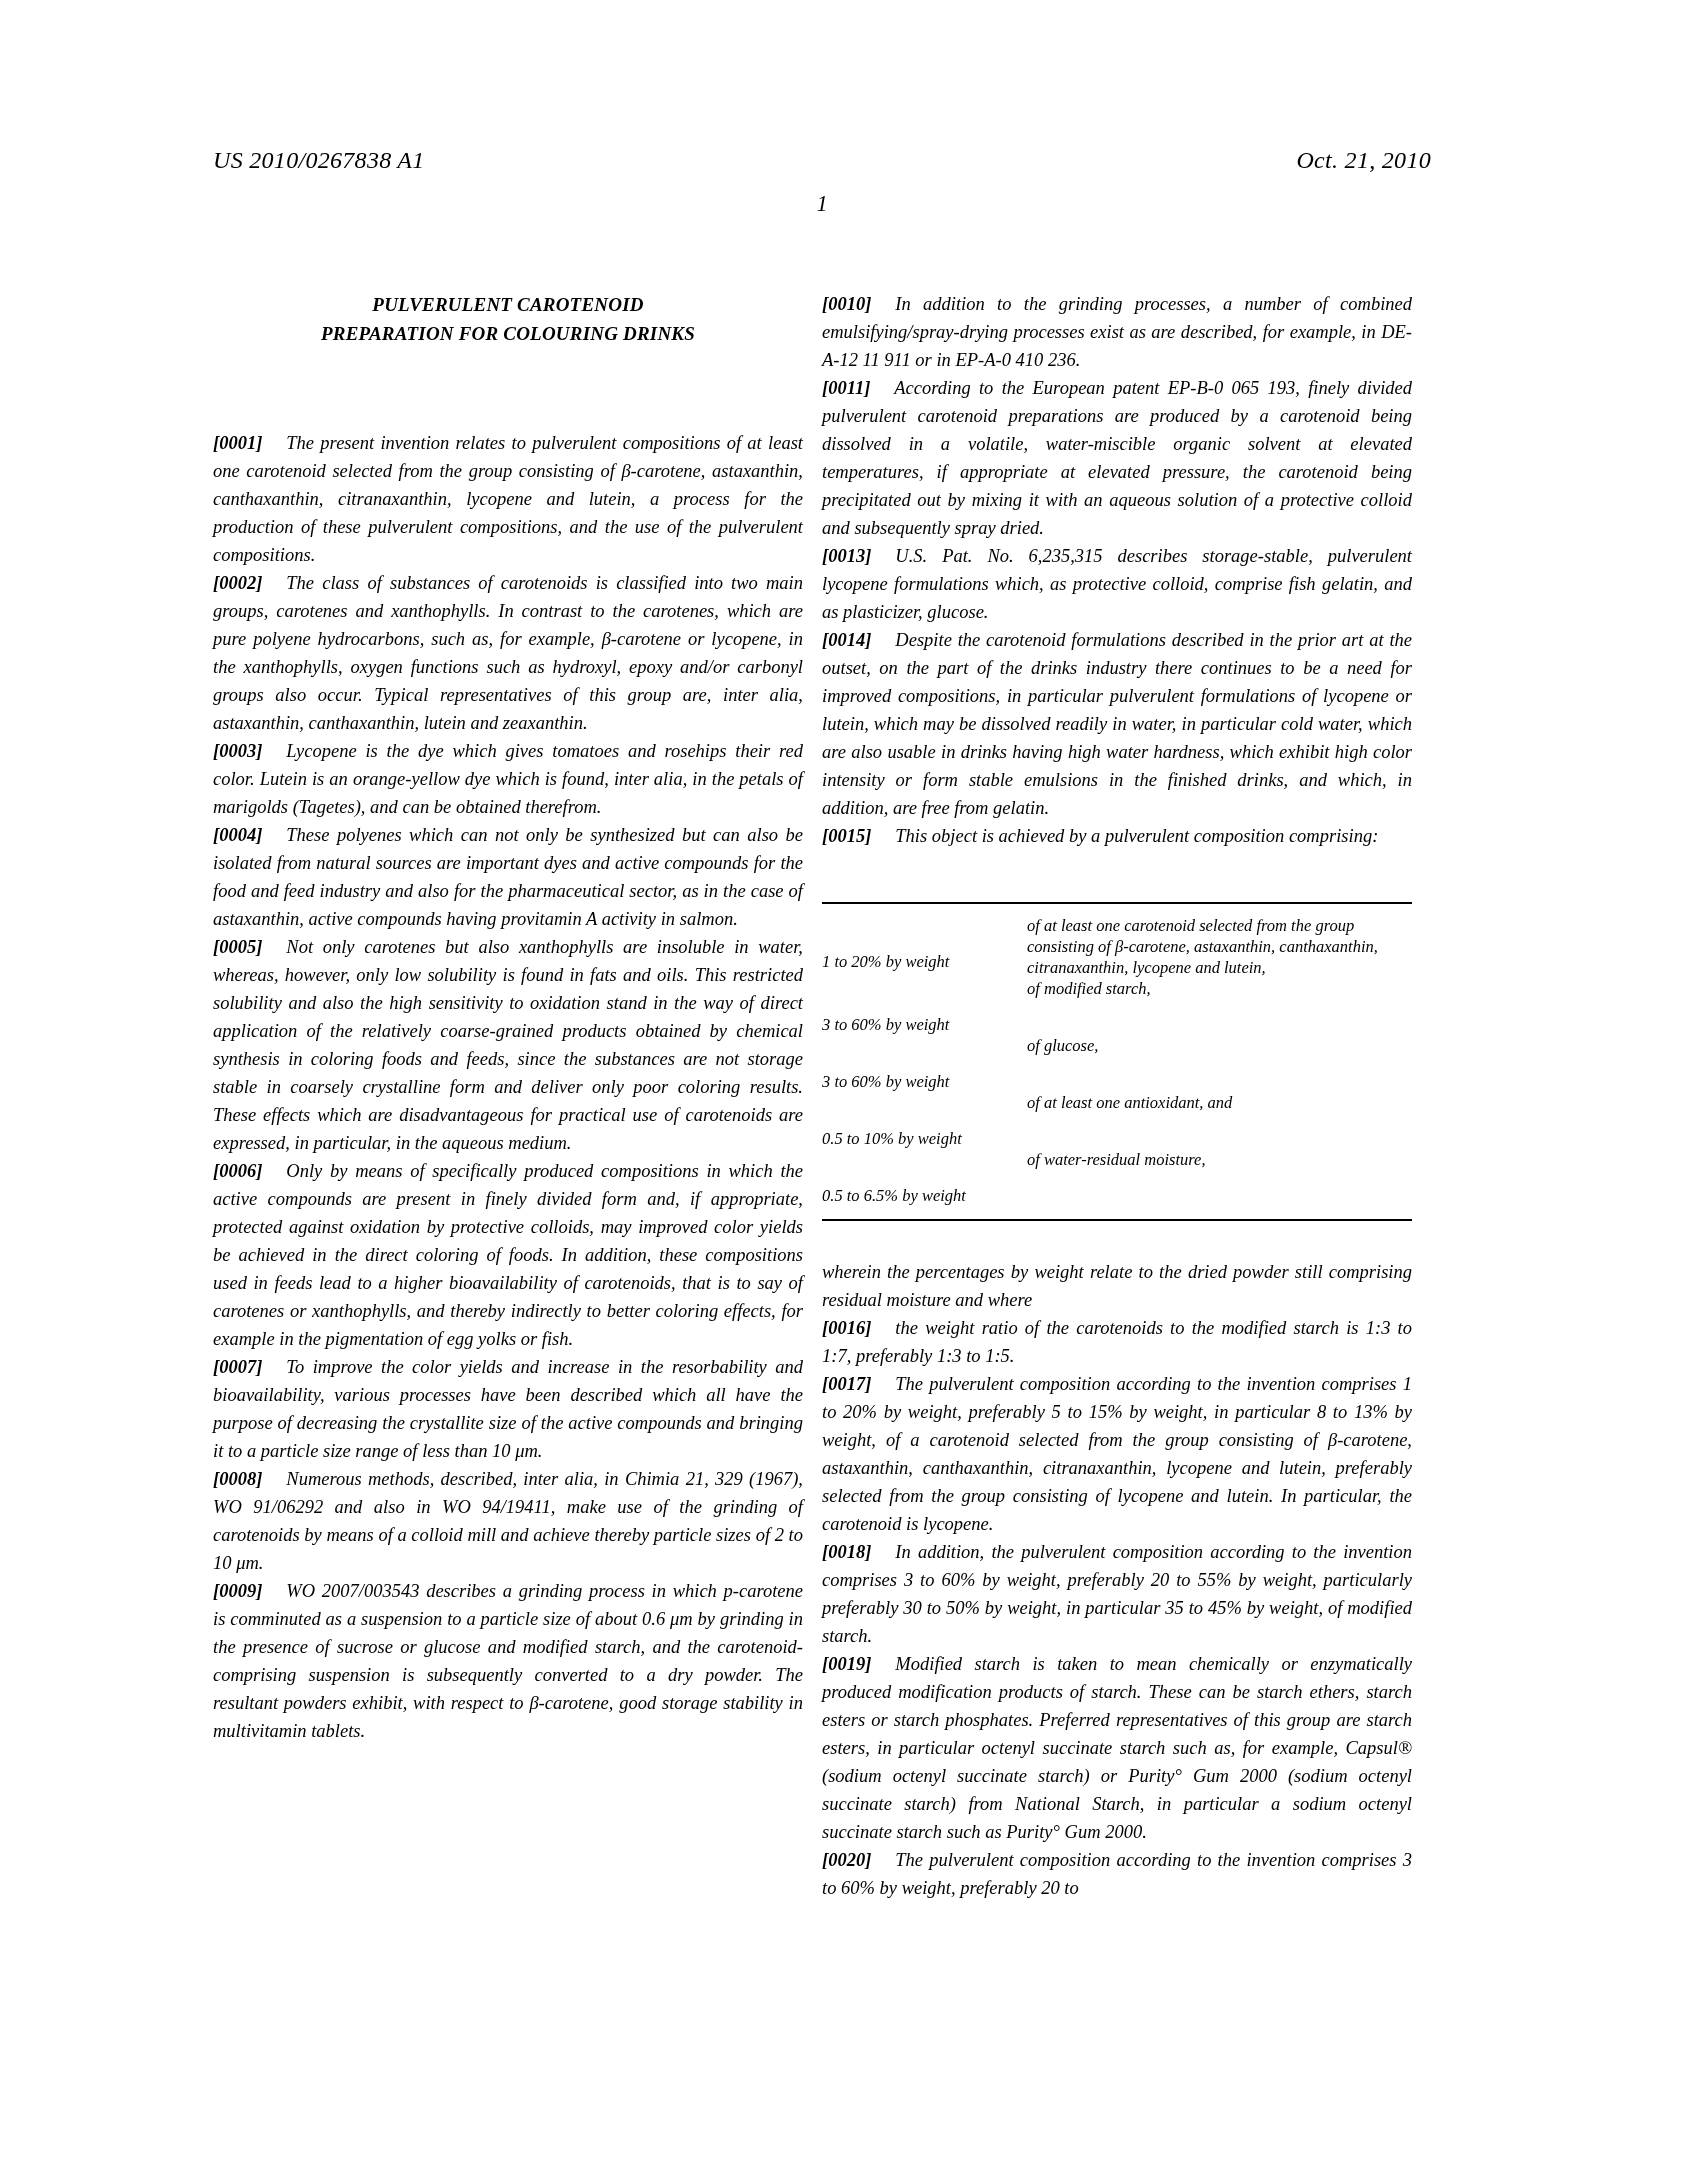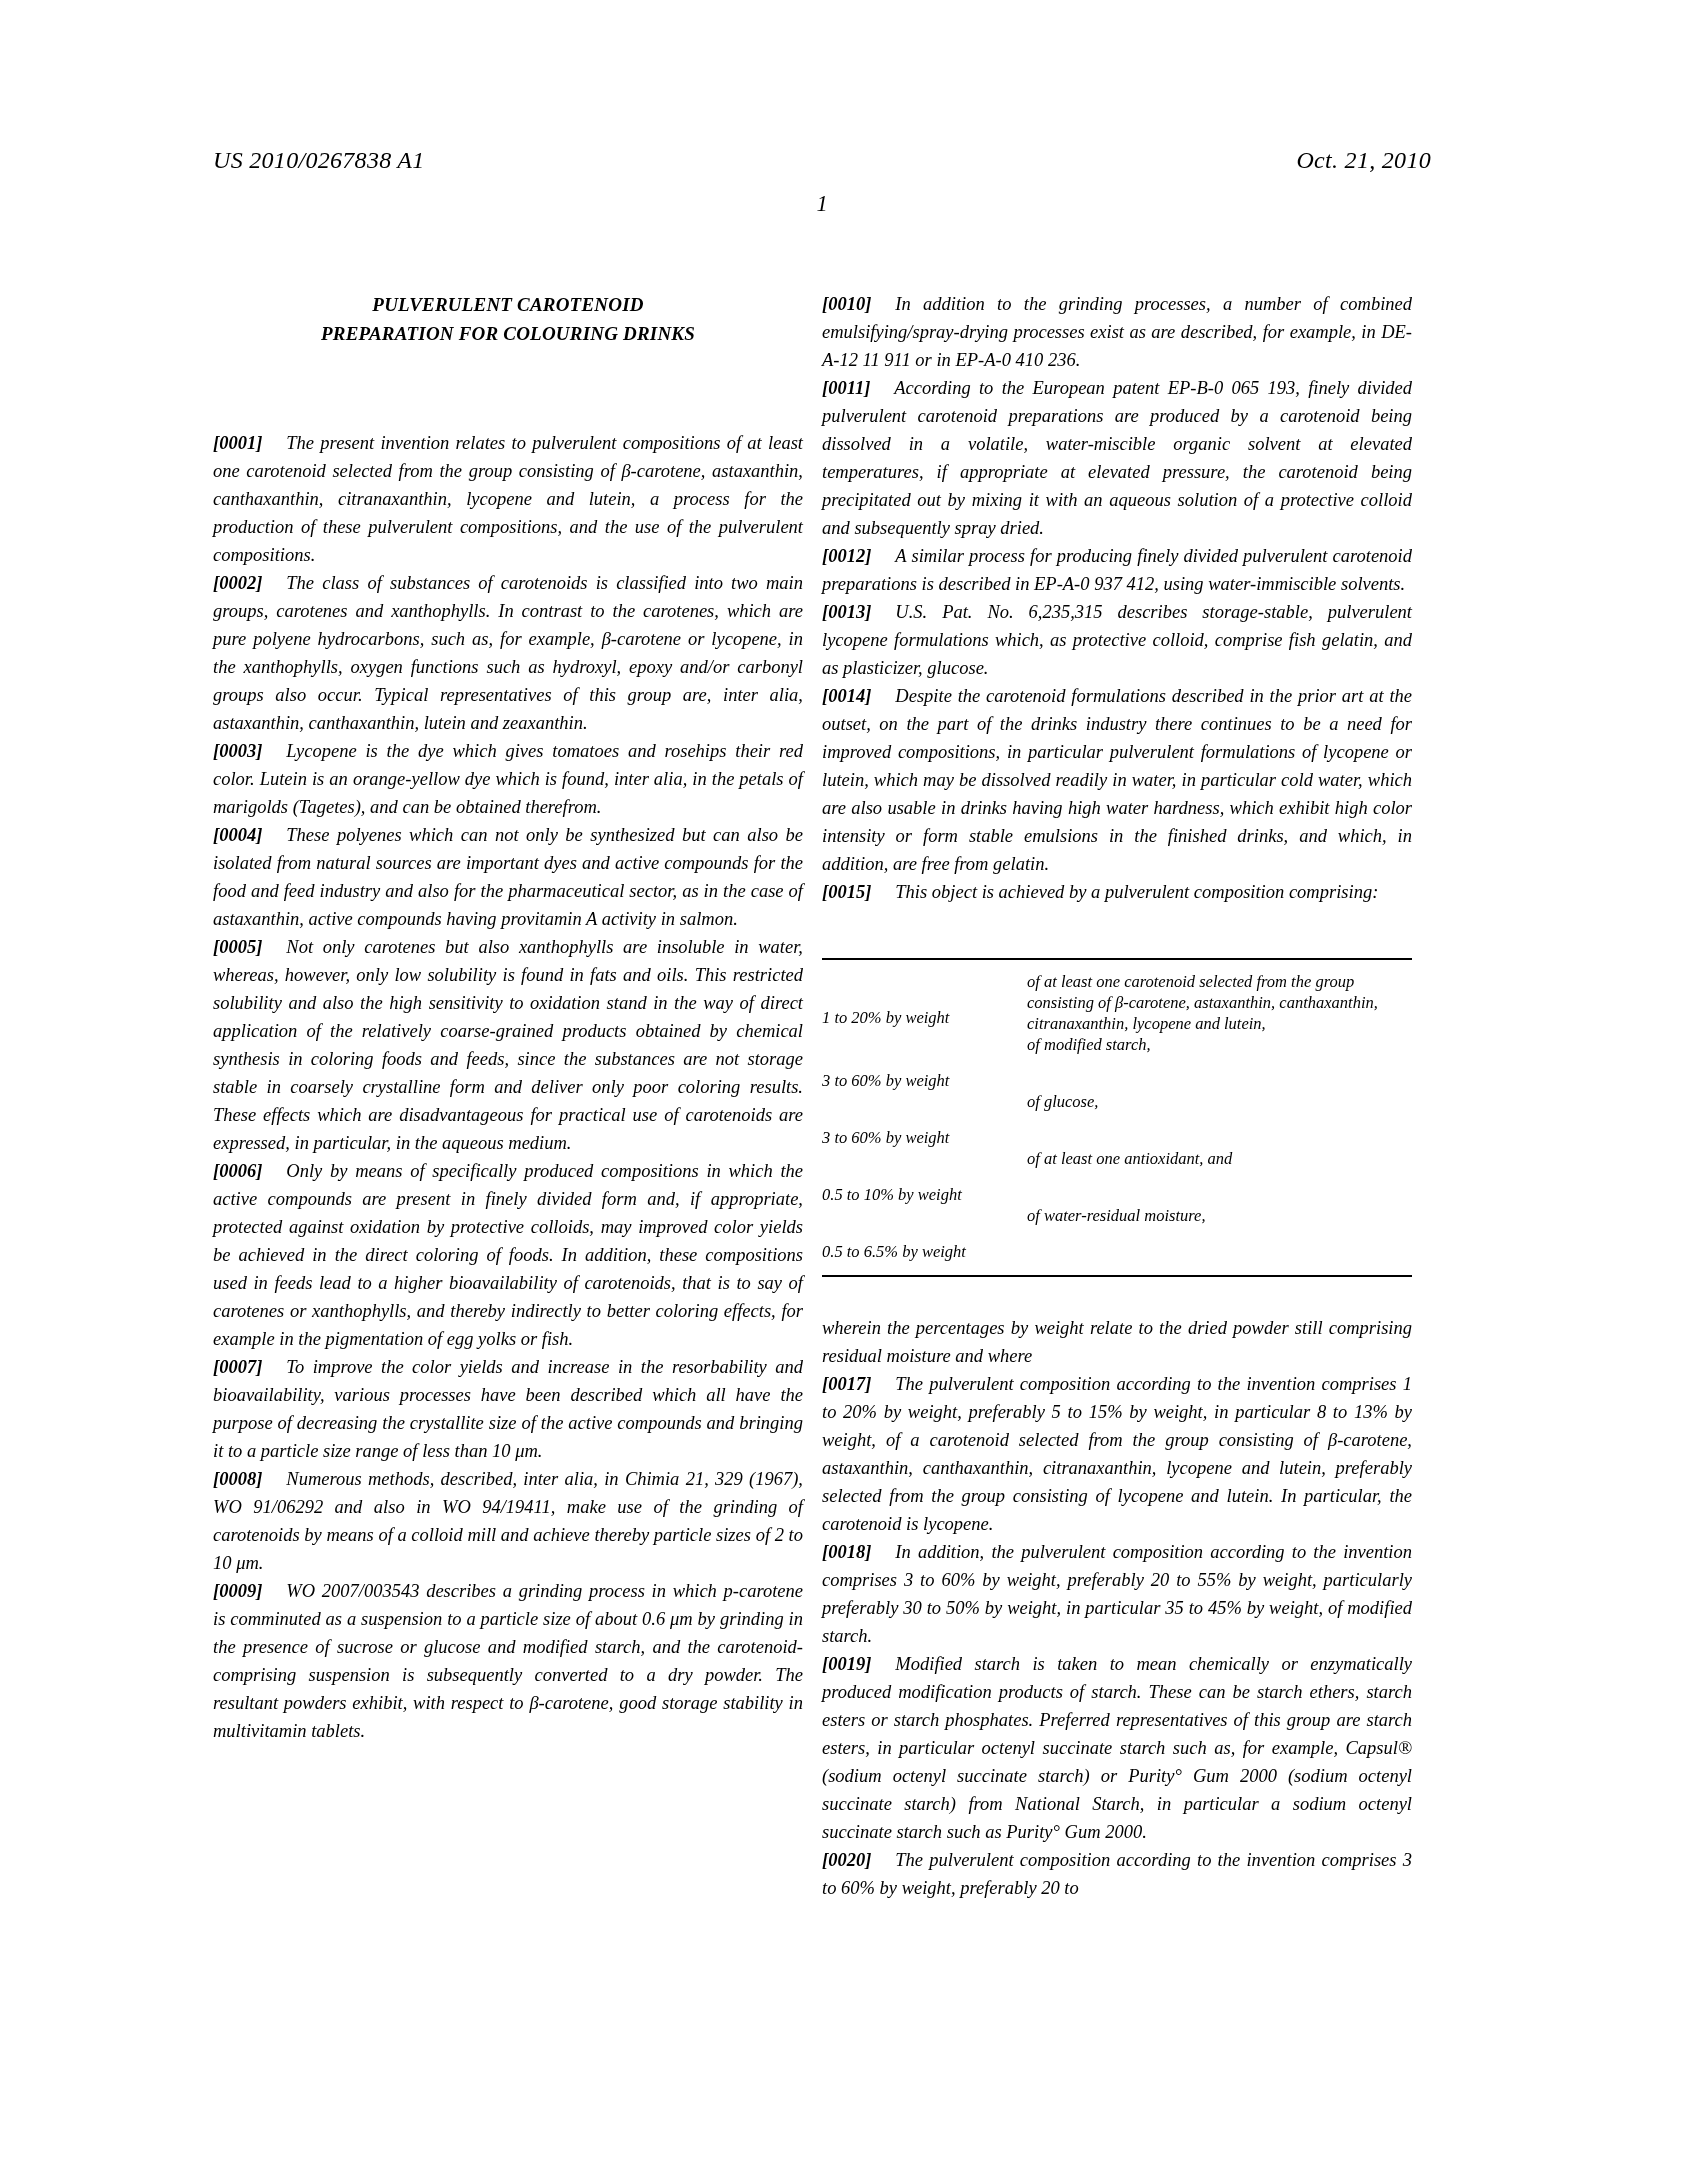--- a/index.html
+++ b/index.html
@@ -114,21 +114,20 @@
         </div>
     </div>
 
     <div class="col">
       <div>
 
           <p class="para"><b class="ptag">[0010]</b><span>In addition to the grinding processes, a number of combined emulsifying/spray-drying processes exist as are described, for example, in DE-A-12 11 911 or in EP-A-0 410 236.</span></p>
 
           <p class="para"><b class="ptag">[0011]</b><span>According to the European patent EP-B-0 065 193, finely divided pulverulent carotenoid preparations are produced by a carotenoid being dissolved in a volatile, water-miscible organic solvent at elevated temperatures, if appropriate at elevated pressure, the carotenoid being precipitated out by mixing it with an aqueous solution of a protective colloid and subsequently spray dried.</span></p>
 
-          <p class="para"><b class="ptag">[0012]</b><span>A similar process for producing finely divided pulverulent carotenoid preparations is described in EP-A-0 937 412, using water-immiscible solvents.</span></p>
 
           <p class="para"><b class="ptag">[0013]</b><span>U.S. Pat. No. 6,235,315 describes storage-stable, pulverulent lycopene formulations which, as protective colloid, comprise fish gelatin, and as plasticizer, glucose.</span></p>
 
           <p class="para"><b class="ptag">[0014]</b><span>Despite the carotenoid formulations described in the prior art at the outset, on the part of the drinks industry there continues to be a need for improved compositions, in particular pulverulent formulations of lycopene or lutein, which may be dissolved readily in water, in particular cold water, which are also usable in drinks having high water hardness, which exhibit high color intensity or form stable emulsions in the finished drinks, and which, in addition, are free from gelatin.</span></p>
 
           <p class="para"><b class="ptag">[0015]</b><span>This object is achieved by a pulverulent composition comprising:</span></p>
         </div>
 
       <div class="comp-table">
         <div>
@@ -157,20 +156,21 @@
               <span class="tamount">0.5 to 6.5% by weight</span>
               <span class="tdesc">of water-residual moisture,</span>
             </div>
           </div>
       </div>
 
       <div>
 
           <p class="para"><span>wherein the percentages by weight relate to the dried powder still comprising residual moisture and where</span></p>
 
+          <p class="para"><b class="ptag">[0016]</b><span>the weight ratio of the carotenoids to the modified starch is 1:3 to 1:7, preferably 1:3 to 1:5.</span></p>
 
           <p class="para"><b class="ptag">[0017]</b><span>The pulverulent composition according to the invention comprises 1 to 20% by weight, preferably 5 to 15% by weight, in particular 8 to 13% by weight, of a carotenoid selected from the group consisting of β-carotene, astaxanthin, canthaxanthin, citranaxanthin, lycopene and lutein, preferably selected from the group consisting of lycopene and lutein. In particular, the carotenoid is lycopene.</span></p>
 
           <p class="para"><b class="ptag">[0018]</b><span>In addition, the pulverulent composition according to the invention comprises 3 to 60% by weight, preferably 20 to 55% by weight, particularly preferably 30 to 50% by weight, in particular 35 to 45% by weight, of modified starch.</span></p>
 
           <p class="para"><b class="ptag">[0019]</b><span>Modified starch is taken to mean chemically or enzymatically produced modification products of starch. These can be starch ethers, starch esters or starch phosphates. Preferred representatives of this group are starch esters, in particular octenyl succinate starch such as, for example, Capsul® (sodium octenyl succinate starch) or Purity° Gum 2000 (sodium octenyl succinate starch) from National Starch, in particular a sodium octenyl succinate starch such as Purity° Gum 2000.</span></p>
 
           <p class="para"><b class="ptag">[0020]</b><span>The pulverulent composition according to the invention comprises 3 to 60% by weight, preferably 20 to</span></p>
         </div>
     </div>

